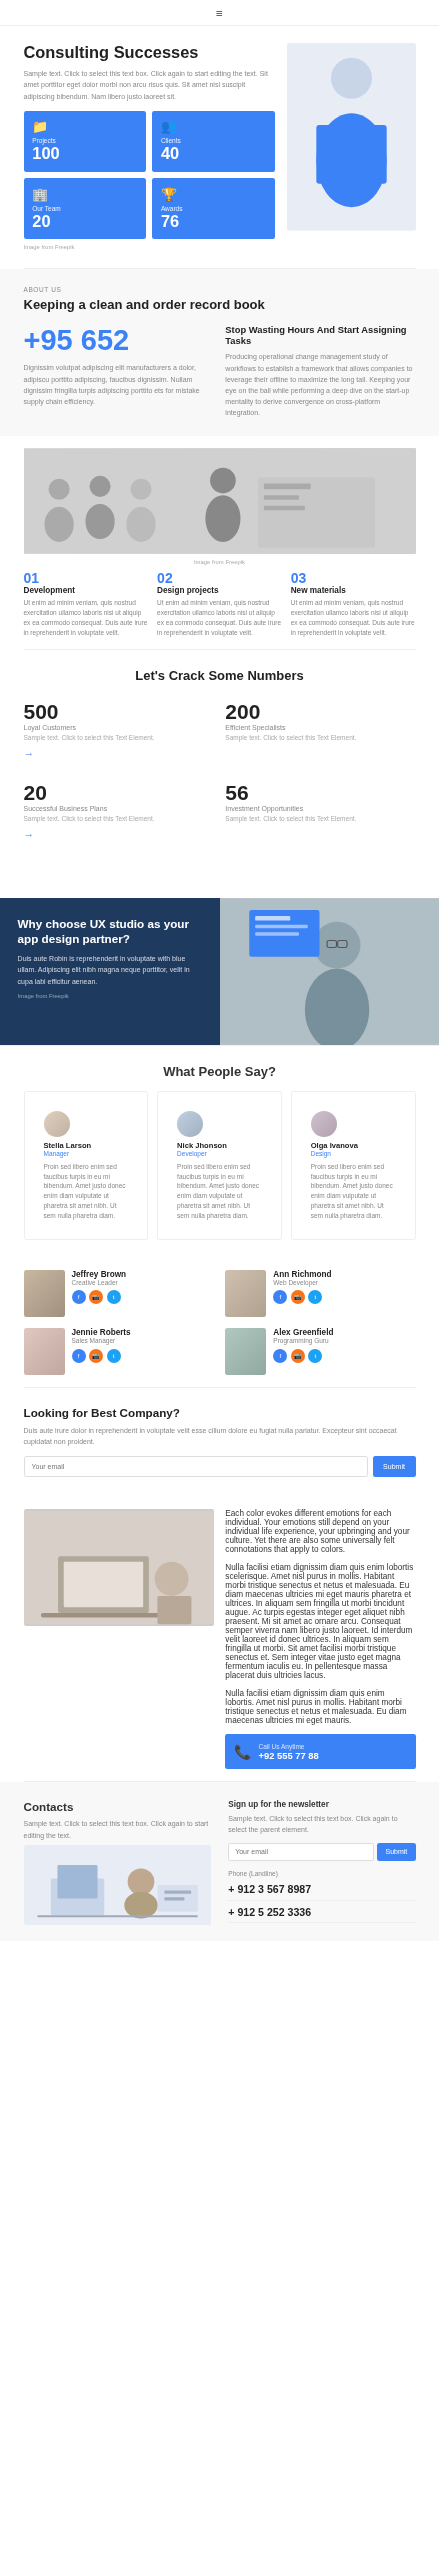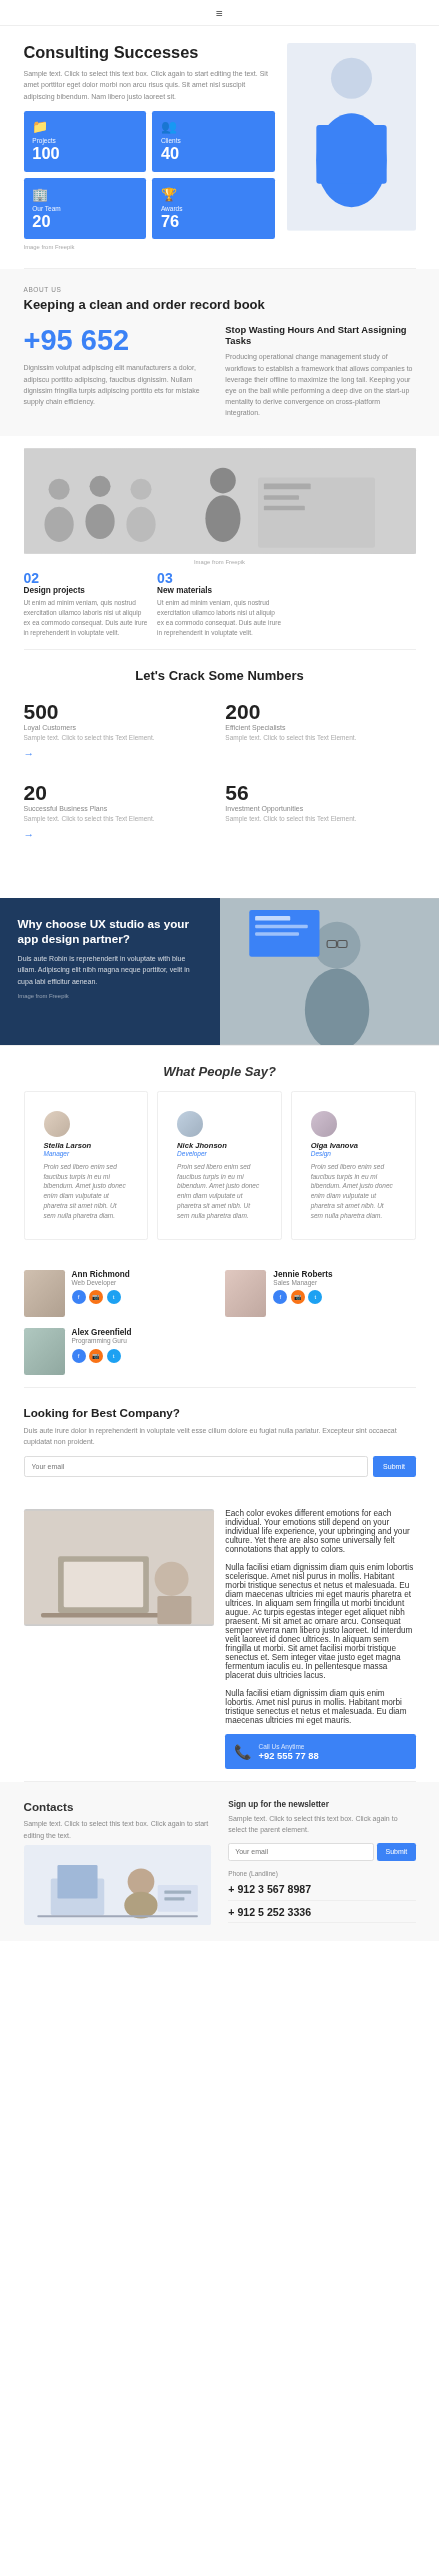--- a/index.html
+++ b/index.html
@@ -52,21 +52,21 @@
 
     
     .ux-section { display: grid; grid-template-columns: 1fr 1fr; background: #1e3a5f; color: #fff; min-height: 147px; margin-top: 36px; }
     .ux-text { padding: 17.6px; }
     .ux-text h2 { font-size: 11.7px; font-weight: 900; margin-bottom: 7px; line-height: 1.3; }
     .ux-text p { font-size: 7px; opacity: 0.8; line-height: 1.6; }
     .ux-text .ux-credit { font-size: 5.9px; opacity: 0.5; margin-top: 5.9px; }
     .ux-img { background: #ccc; min-height: 147px; display: flex; align-items: center; justify-content: center; }
 
     
-    .testimonials-section { padding: 17.6px 23.5px; font-style: italic; }
+    .testimonials-section { padding: 17.6px 23.5px; }
     .testimonials-section h2 { font-size: 13px; font-weight: 900; text-align: center; margin-bottom: 11.7px; }
     .testimonials-grid { display: grid; grid-template-columns: 1fr 1fr 1fr; gap: 8.8px; }
     .testimonial-card { padding: 19px; border: 0.6px solid #eee; border-radius: 2.3px; }
     .testimonial-avatar { width: 26px; height: 26px; border-radius: 50%; background: #ccc; margin-bottom: 4.7px; }
     .testimonial-name { font-size: 7.6px; font-weight: 700; color: #222; }
     .testimonial-role { font-size: 6.5px; color: #3b82f6; margin-bottom: 4.7px; }
     .testimonial-text { font-size: 6.5px; color: #888; line-height: 1.5; }
 
     
     .team-section { padding: 11.7px 23.5px; }
@@ -204,20 +204,25 @@
       <ellipse cx="340" cy="120" rx="30" ry="40" fill="#888"></ellipse>
       <rect x="400" y="50" width="200" height="120" fill="#c8c8c8" rx="4"></rect>
       <rect x="410" y="60" width="80" height="10" fill="#aaa" rx="2"></rect>
       <rect x="410" y="80" width="60" height="8" fill="#aaa" rx="2"></rect>
       <rect x="410" y="98" width="70" height="8" fill="#aaa" rx="2"></rect>
     </svg>
   </div>
   <div class="image-credit2">Image from Freepik</div>
   <div class="steps-grid">
     <div class="step-item">
+      <div class="step-num blue">01</div>
+      <div class="step-title">Development</div>
+      <div class="step-text">Ut enim ad minim veniam, quis nostrud exercitation ullamco laboris nisi ut aliquip ex ea commodo consequat. Duis aute irure in reprehenderit in voluptate velit.</div>
+    </div>
+    <div class="step-item">
       <div class="step-num blue">02</div>
       <div class="step-title">Design projects</div>
       <div class="step-text">Ut enim ad minim veniam, quis nostrud exercitation ullamco laboris nisi ut aliquip ex ea commodo consequat. Duis aute irure in reprehenderit in voluptate velit.</div>
     </div>
     <div class="step-item">
       <div class="step-num blue">03</div>
       <div class="step-title">New materials</div>
       <div class="step-text">Ut enim ad minim veniam, quis nostrud exercitation ullamco laboris nisi ut aliquip ex ea commodo consequat. Duis aute irure in reprehenderit in voluptate velit.</div>
     </div>
   </div>
@@ -299,20 +304,32 @@
       <div class="testimonial-name">Olga Ivanova</div>
       <div class="testimonial-role">Design</div>
       <div class="testimonial-text">Proin sed libero enim sed faucibus turpis in eu mi bibendum. Amet justo donec enim diam vulputate ut pharetra sit amet nibh. Ut sem nulla pharetra diam.</div>
     </div>
   </div>
 </section>
 
 <section class="team-section">
   <div class="team-grid">
 
+    <div class="team-member">
+      <div class="team-photo" style="background: linear-gradient(135deg,#c8b8a0,#a09080);"></div>
+      <div class="team-info">
+        <div class="team-name">Jeffrey Brown</div>
+        <div class="team-role">Creative Leader</div>
+        <div class="social-icons">
+          <div class="social-icon">f</div>
+          <div class="social-icon orange">📷</div>
+          <div class="social-icon blue-light">t</div>
+        </div>
+      </div>
+    </div>
 
     <div class="team-member">
       <div class="team-photo" style="background: linear-gradient(135deg,#d0c0b0,#b0a090);"></div>
       <div class="team-info">
         <div class="team-name">Ann Richmond</div>
         <div class="team-role">Web Developer</div>
         <div class="social-icons">
           <div class="social-icon">f</div>
           <div class="social-icon orange">📷</div>
           <div class="social-icon blue-light">t</div>

